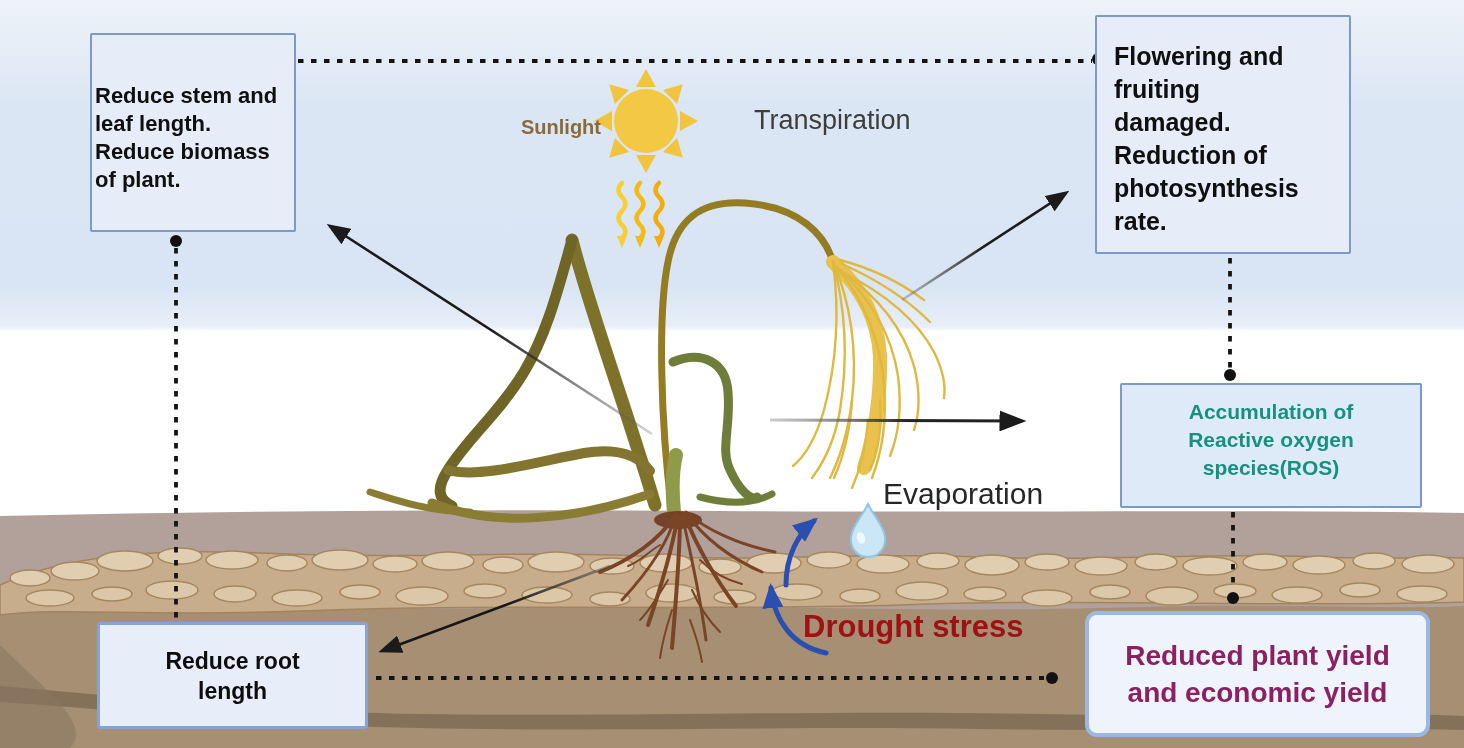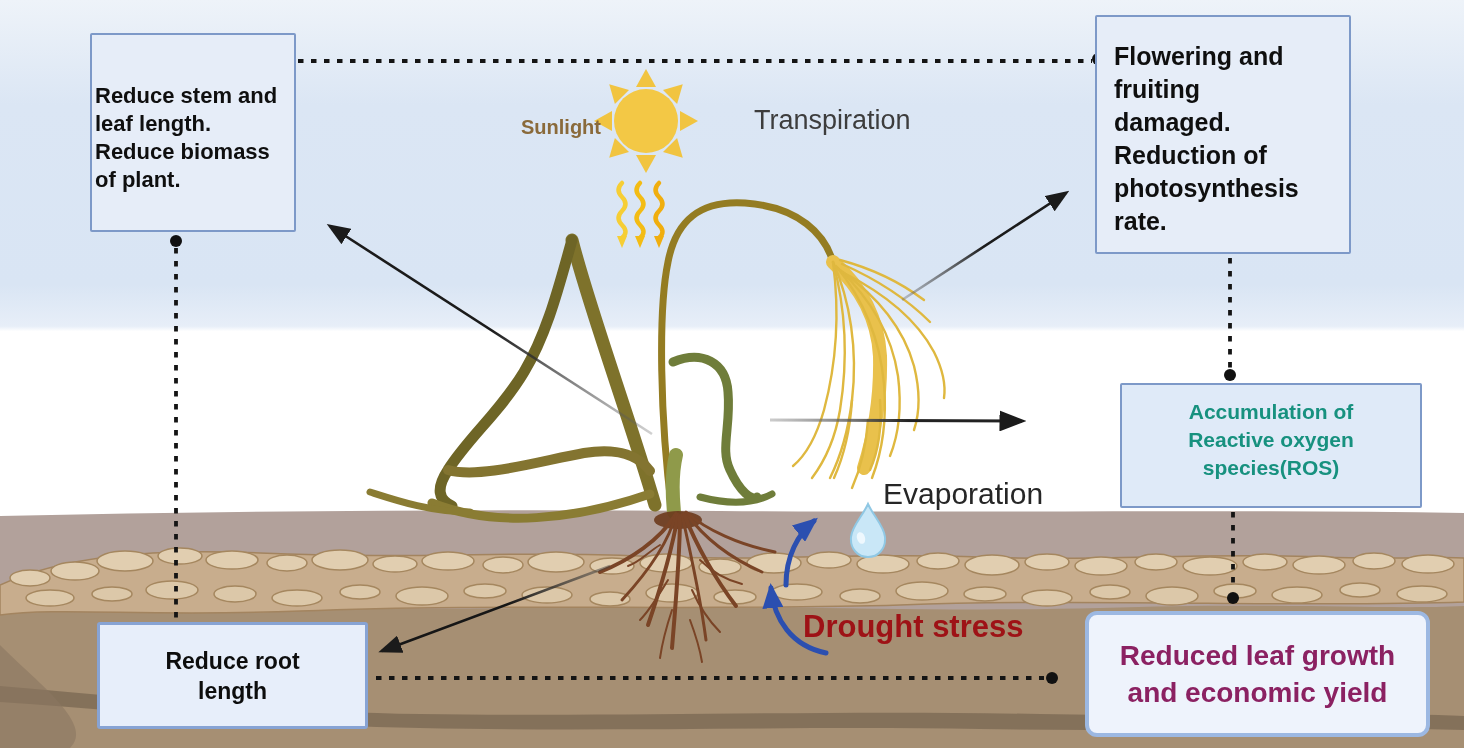--- a/index.html
+++ b/index.html
@@ -240,21 +240,21 @@
   <div class="box b-ros">
     <div class="box-text">Accumulation of
 Reactive oxygen
 species(ROS)</div>
   </div>
   <div class="box b-root">
     <div class="box-text">Reduce root
 length</div>
   </div>
   <div class="box b-yield">
-    <div class="box-text">Reduced leaf growth
+    <div class="box-text">Reduced plant yield
 and economic yield</div>
   </div>
 
   <div class="label l-sunlight">Sunlight</div>
   <div class="label l-transpiration">Transpiration</div>
   <div class="label l-drought">Drought stress</div>
   <div class="label l-evaporation">Evaporation</div>
 </div>
 
 </body></html>

